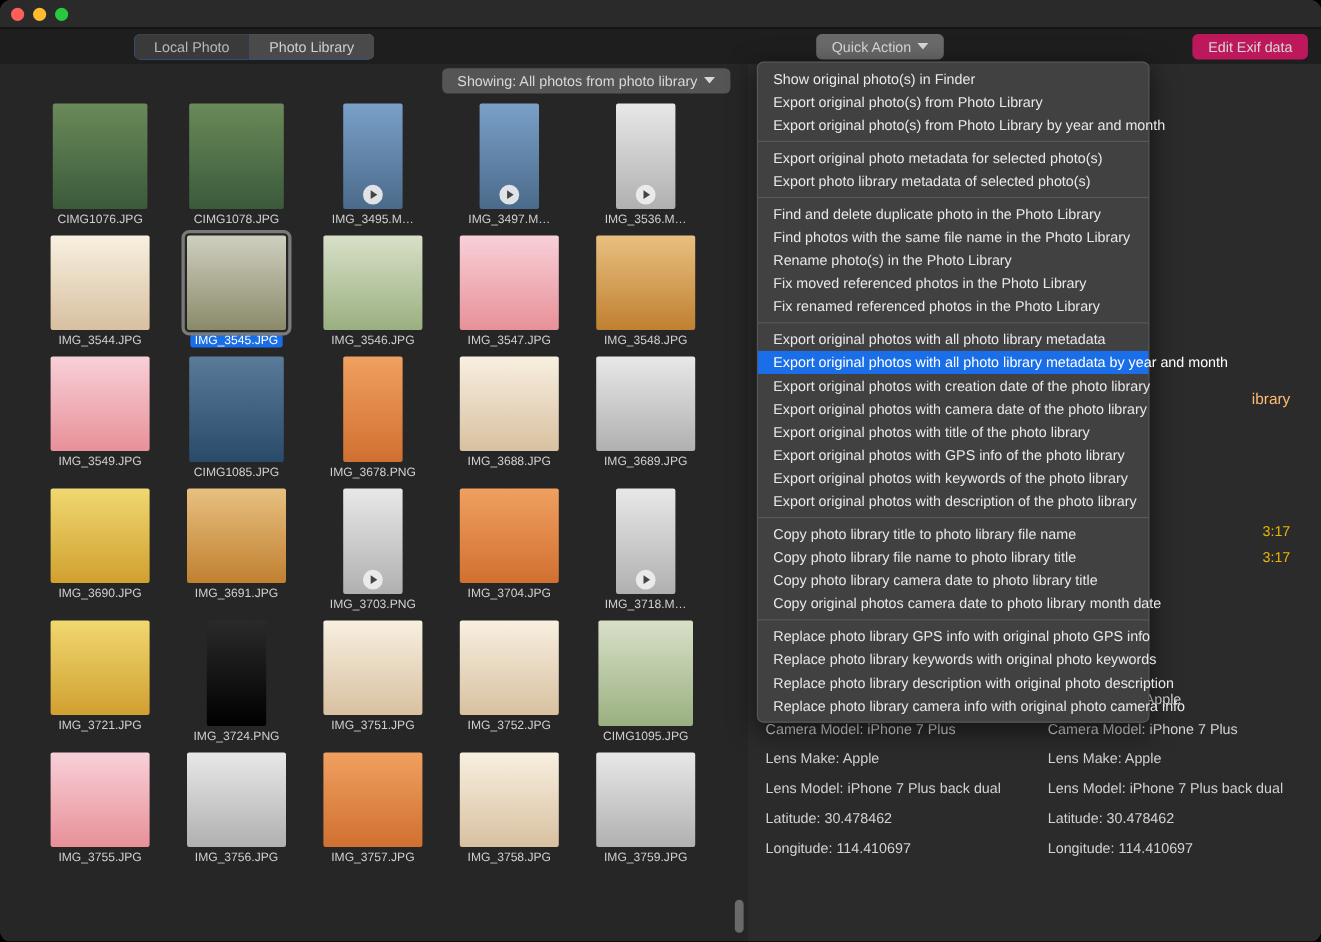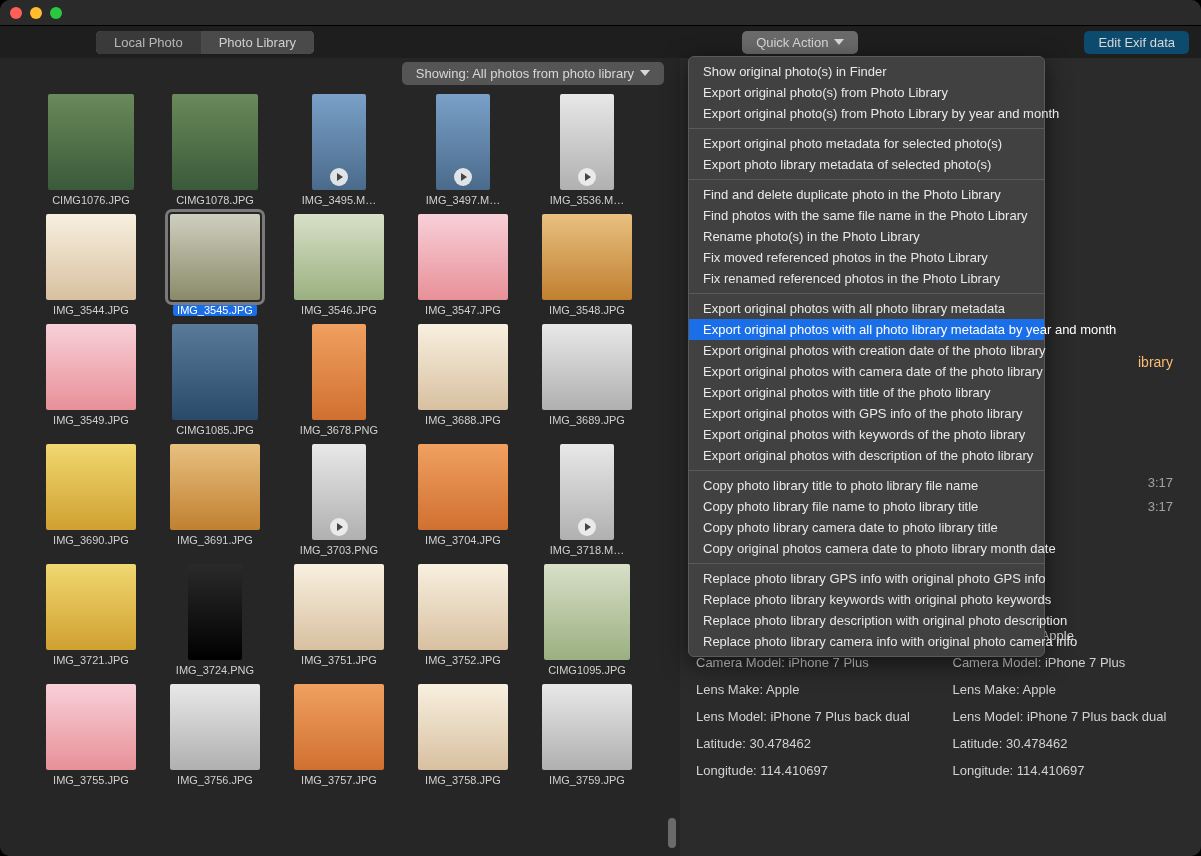--- a/index.html
+++ b/index.html
@@ -3,24 +3,24 @@
 <meta charset="utf-8">
 <style>
   * { box-sizing: border-box; margin: 0; padding: 0; }
   html, body { width: 1201px; height: 856px; overflow: hidden; font-family: -apple-system, "Helvetica Neue", Arial, sans-serif; background:#000; }
   .window { width: 1201px; height: 856px; background:#1e1e1e; border-radius:10px; overflow:hidden; position:relative; }
   .titlebar { height:26px; background:#2a2a2a; display:flex; align-items:center; padding-left:10px; gap:8px; border-bottom:1px solid #000; }
   .tl-dot { width:12px; height:12px; border-radius:50%; }
   .tl-red{background:#ff5f57;} .tl-yellow{background:#febc2e;} .tl-green{background:#28c840;}
   .toolbar { height:32px; display:flex; align-items:center; padding:0 12px; gap:8px; background:#1e1e1e; }
   .spacer { flex:1; }
-  .segmented { display:flex; background:#3b82f6; border-radius:5px; overflow:hidden; margin-left:84px; }
+  .segmented { display:flex; background:#3b82f6; border-radius:5px; overflow:hidden; margin-left:110px; }
   .seg-btn { padding:4px 18px; font-size:13px; color:#d0d0d0; background:#4a4a4a; border:none; cursor:pointer; }
   .seg-btn.inactive { background:#3a3a3a; color:#b8b8b8; }
-  .toolbar-btn { background:#0c4a6e; color:#d8d8d8; border:none; border-radius:5px; padding:4px 14px; font-size:13px; cursor:pointer; display:flex; align-items:center; gap:6px; white-space:nowrap; }
+  .toolbar-btn { background:#be185d; color:#d8d8d8; border:none; border-radius:5px; padding:4px 14px; font-size:13px; cursor:pointer; display:flex; align-items:center; gap:6px; white-space:nowrap; }
   .toolbar-btn.open { background:#6a6a6a; }
   .caret { width:0; height:0; border-left:5px solid transparent; border-right:5px solid transparent; border-top:6px solid #d8d8d8; }
   .filterbar { height:30px; display:flex; align-items:center; justify-content:flex-end; padding-right:16px; }
   .content { position:absolute; top:58px; bottom:0; left:0; right:0; display:flex; }
   .grid-wrap { width:680px; background:#262626; overflow:hidden; position:relative; }
   .grid-inner { padding:6px 10px 10px 10px; }
   .grid-row { display:flex; gap:34px; margin-bottom:8px; justify-content:flex-start; padding-left:36px; }
   .thumb-cell { width:90px; display:flex; flex-direction:column; align-items:center; gap:4px; }
   .thumb { width:86px; height:96px; background:#888; border-radius:2px; position:relative; display:flex; align-items:center; justify-content:center; }
   .thumb.wide { width:90px; height:86px; }
@@ -28,21 +28,21 @@
   .thumb .play { position:absolute; bottom:4px; left:50%; transform:translateX(-50%); width:18px; height:18px; border-radius:50%; background:rgba(240,240,240,0.9); display:flex; align-items:center; justify-content:center; }
   .play::after{content:"";width:0;height:0;border-left:6px solid #444;border-top:4px solid transparent;border-bottom:4px solid transparent;margin-left:2px;}
   .fname { font-size:11px; color:#d0d0d0; max-width:100px; text-align:center; white-space:nowrap; overflow:hidden; text-overflow:ellipsis; }
   .fname.sel { background:#1a6fe8; color:#fff; border-radius:3px; padding:0 4px; }
   .meta-panel { flex:1; background:#2b2b2b; padding:10px 16px; color:#d2d2d2; font-size:13px; overflow:hidden; position:relative; }
   .meta-cols { display:flex; gap:24px; }
   .meta-col { flex:1; display:flex; flex-direction:column; gap:12px; }
   .meta-row { white-space:nowrap; }
   .meta-key { color:#d2d2d2; }
   .meta-val { color:#d2d2d2; }
-  .meta-val.link { color:#a3a3a3; }
+  .meta-val.link { color:#eab308; }
   
   .dropdown { position:absolute; top:56px; left:688px; width:357px; background:#414141; border:1px solid #5a5a5a; border-radius:6px; box-shadow:0 6px 24px rgba(0,0,0,0.6); z-index:50; padding:4px 0; font-size:13px; color:#e8e8e8; }
   .menu-item { padding:2px 14px; line-height:17px; white-space:nowrap; cursor:default; }
   .menu-item.hl { background:#1a6fe8; color:#fff; }
   .menu-sep { height:1px; background:#5a5a5a; margin:4px 0; }
   
   .c0{background:linear-gradient(#6a8a5a,#3a5a3a);} 
   .c1{background:linear-gradient(#7aa0c8,#4a6a8a);} 
   .c2{background:linear-gradient(#cfcfbf,#8a8a6a);} 
   .c3{background:linear-gradient(#d8e0c8,#9ab080);} 

